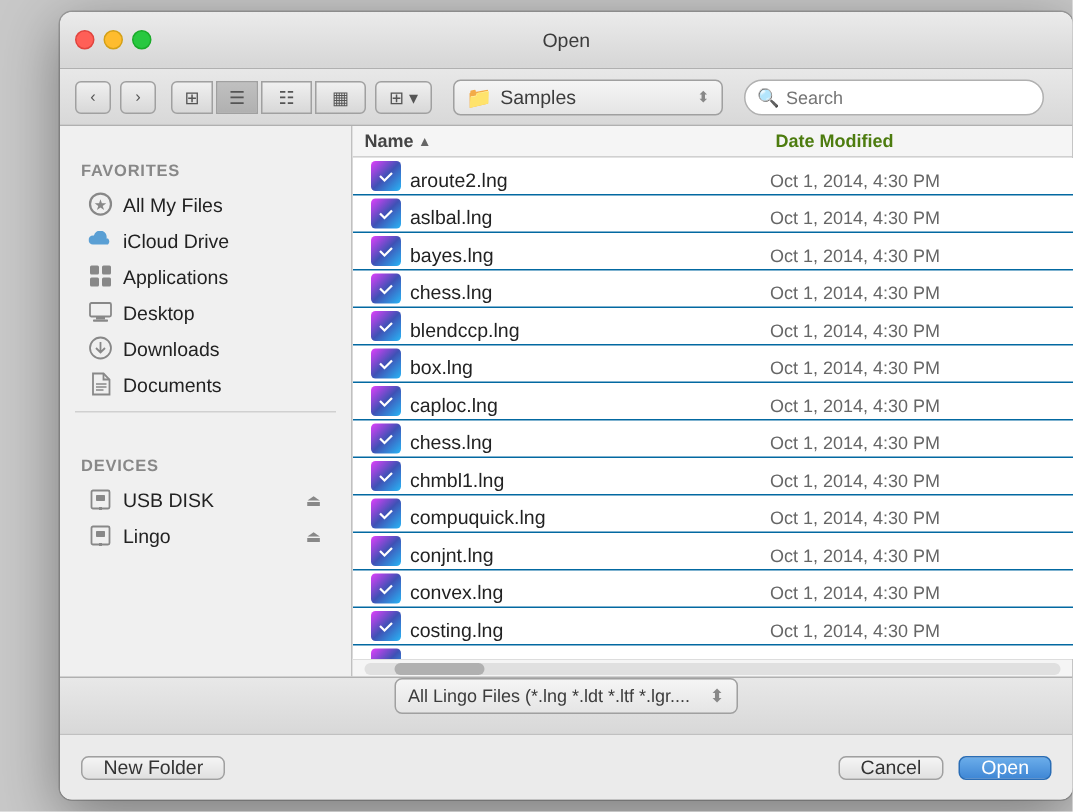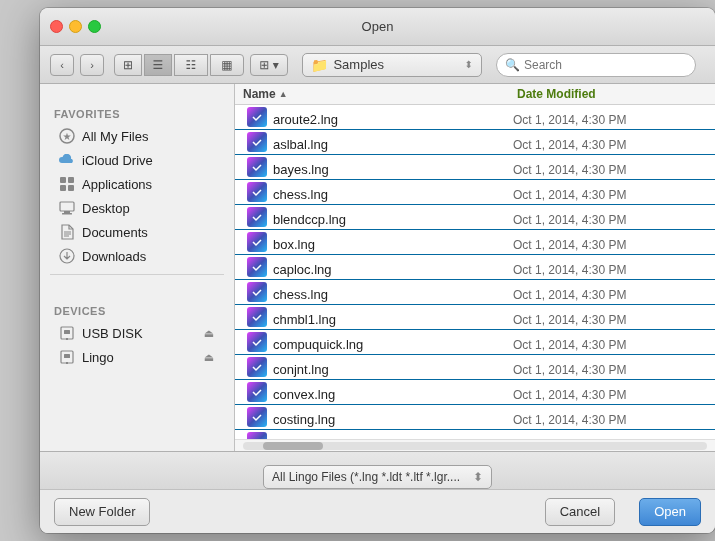--- a/index.html
+++ b/index.html
@@ -291,21 +291,21 @@
       width: 190px;
       font-size: 12px;
       color: #666;
     }
     
     .bottom-bar {
       height: 38px;
       background: linear-gradient(to bottom, #e8e8e8, #d8d8d8);
       border-top: 1px solid #b0b0b0;
       display: flex;
-      align-items: flex-end;
+      align-items: flex-start;
       padding: 0 12px;
       flex-shrink: 0;
     }
     .file-type-dropdown {
       flex: 1;
       max-width: 340px;
       height: 24px;
       margin: 0 auto;
       border-radius: 5px;
       border: 1px solid #a0a0a0;
@@ -323,32 +323,32 @@
       height: 44px;
       background: #ebebeb;
       border-top: 1px solid #c0c0c0;
       display: flex;
       align-items: center;
       justify-content: space-between;
       padding: 0 14px;
       flex-shrink: 0;
     }
     .action-btn {
-      height: 28px;
+      height: 16px;
       padding: 0 14px;
       border-radius: 5px;
       border: 1px solid #a0a0a0;
       background: linear-gradient(to bottom, #f5f5f5, #e0e0e0);
       font-size: 13px;
       color: #333;
       cursor: pointer;
       display: flex;
       align-items: center;
     }
-    .action-btn-right { display: flex; gap: 24px; }
+    .action-btn-right { display: flex; gap: 10px; }
     .btn-open {
       background: linear-gradient(to bottom, #6badea, #3f87d5);
       color: white;
       border: 1px solid #2a6db5;
     }
 
     
     .file-list::-webkit-scrollbar { width: 8px; }
     .file-list::-webkit-scrollbar-track { background: #f0f0f0; }
     .file-list::-webkit-scrollbar-thumb { background: #b0b0b0; border-radius: 4px; }
@@ -474,41 +474,41 @@
             <rect x="1" y="1" width="14" height="9" rx="1" fill="none" stroke="#888" stroke-width="1.2"></rect>
             <rect x="5" y="10" width="6" height="2" fill="#888"></rect>
             <rect x="3" y="12" width="10" height="1.5" rx="0.5" fill="#888"></rect>
           </svg>
         </div>
         <span>Desktop</span>
       </div>
 
       <div class="sidebar-item">
         <div class="sidebar-item-icon">
+          <svg width="16" height="16" viewBox="0 0 16 16">
+            <circle cx="8" cy="8" r="7" fill="none" stroke="#888" stroke-width="1.2"></circle>
+            <path d="M8 4v6M5 8l3 3 3-3" fill="none" stroke="#888" stroke-width="1.2"></path>
+          </svg>
+        </div>
+        <span>Downloads</span>
+      </div>
+
+      <div class="sidebar-item">
+        <div class="sidebar-item-icon">
           <svg width="13" height="16" viewBox="0 0 13 16">
             <path d="M1 1h7l4 4v10H1z" fill="none" stroke="#888" stroke-width="1.2"></path>
             <path d="M8 1v4h4" fill="none" stroke="#888" stroke-width="1.2"></path>
             <line x1="3" y1="8" x2="10" y2="8" stroke="#888" stroke-width="1"></line>
             <line x1="3" y1="10" x2="10" y2="10" stroke="#888" stroke-width="1"></line>
             <line x1="3" y1="12" x2="8" y2="12" stroke="#888" stroke-width="1"></line>
           </svg>
         </div>
         <span>Documents</span>
       </div>
 
-      <div class="sidebar-item">
-        <div class="sidebar-item-icon">
-          <svg width="16" height="16" viewBox="0 0 16 16">
-            <circle cx="8" cy="8" r="7" fill="none" stroke="#888" stroke-width="1.2"></circle>
-            <path d="M8 4v6M5 8l3 3 3-3" fill="none" stroke="#888" stroke-width="1.2"></path>
-          </svg>
-        </div>
-        <span>Downloads</span>
-      </div>
-
       <div class="sidebar-divider"></div>
       <div class="sidebar-section-label">Devices</div>
 
       <div class="device-item">
         <div class="sidebar-item-icon">
           <svg width="14" height="16" viewBox="0 0 14 16">
             <rect x="1" y="2" width="12" height="12" rx="1" fill="none" stroke="#888" stroke-width="1.2"></rect>
             <rect x="4" y="5" width="6" height="4" rx="0.5" fill="#888"></rect>
             <rect x="6" y="13" width="2" height="2" fill="#888"></rect>
           </svg>

